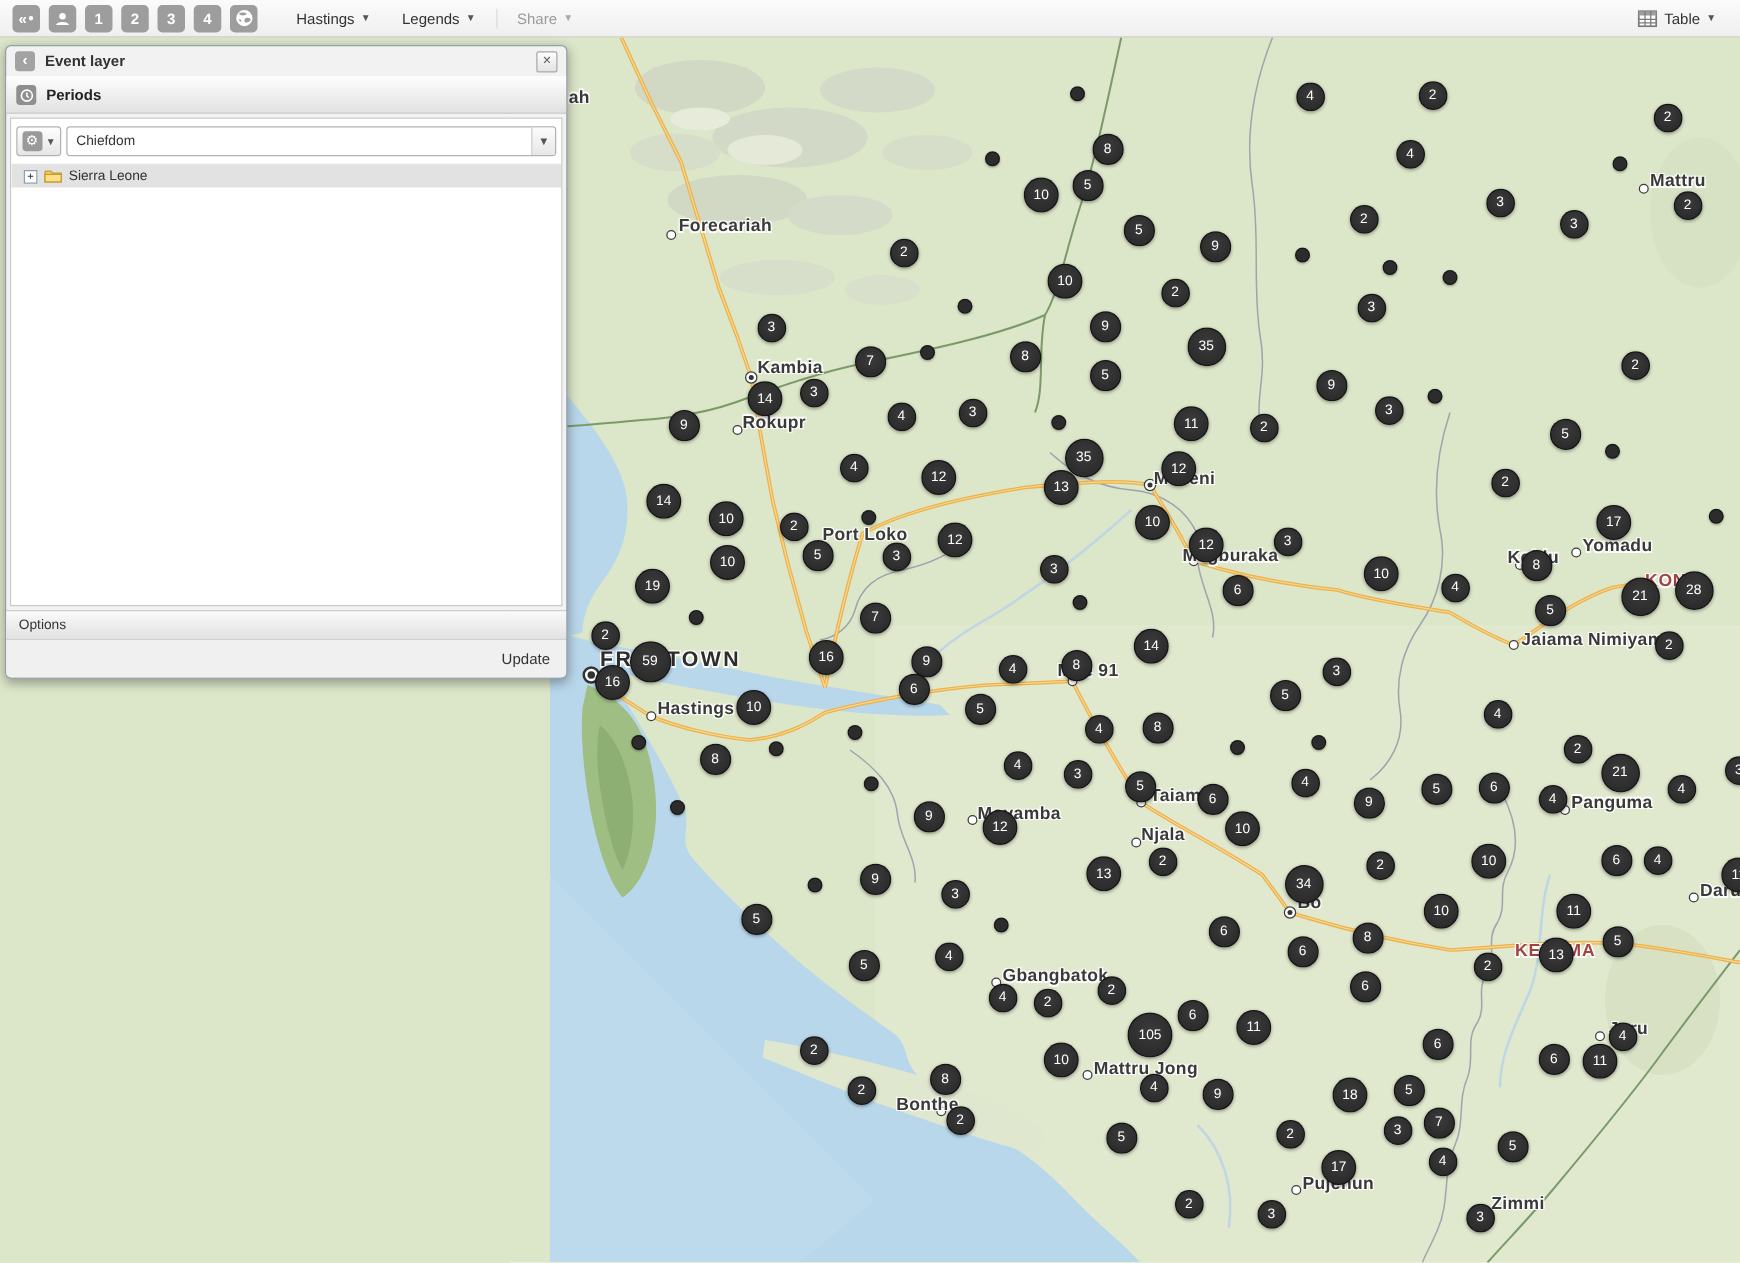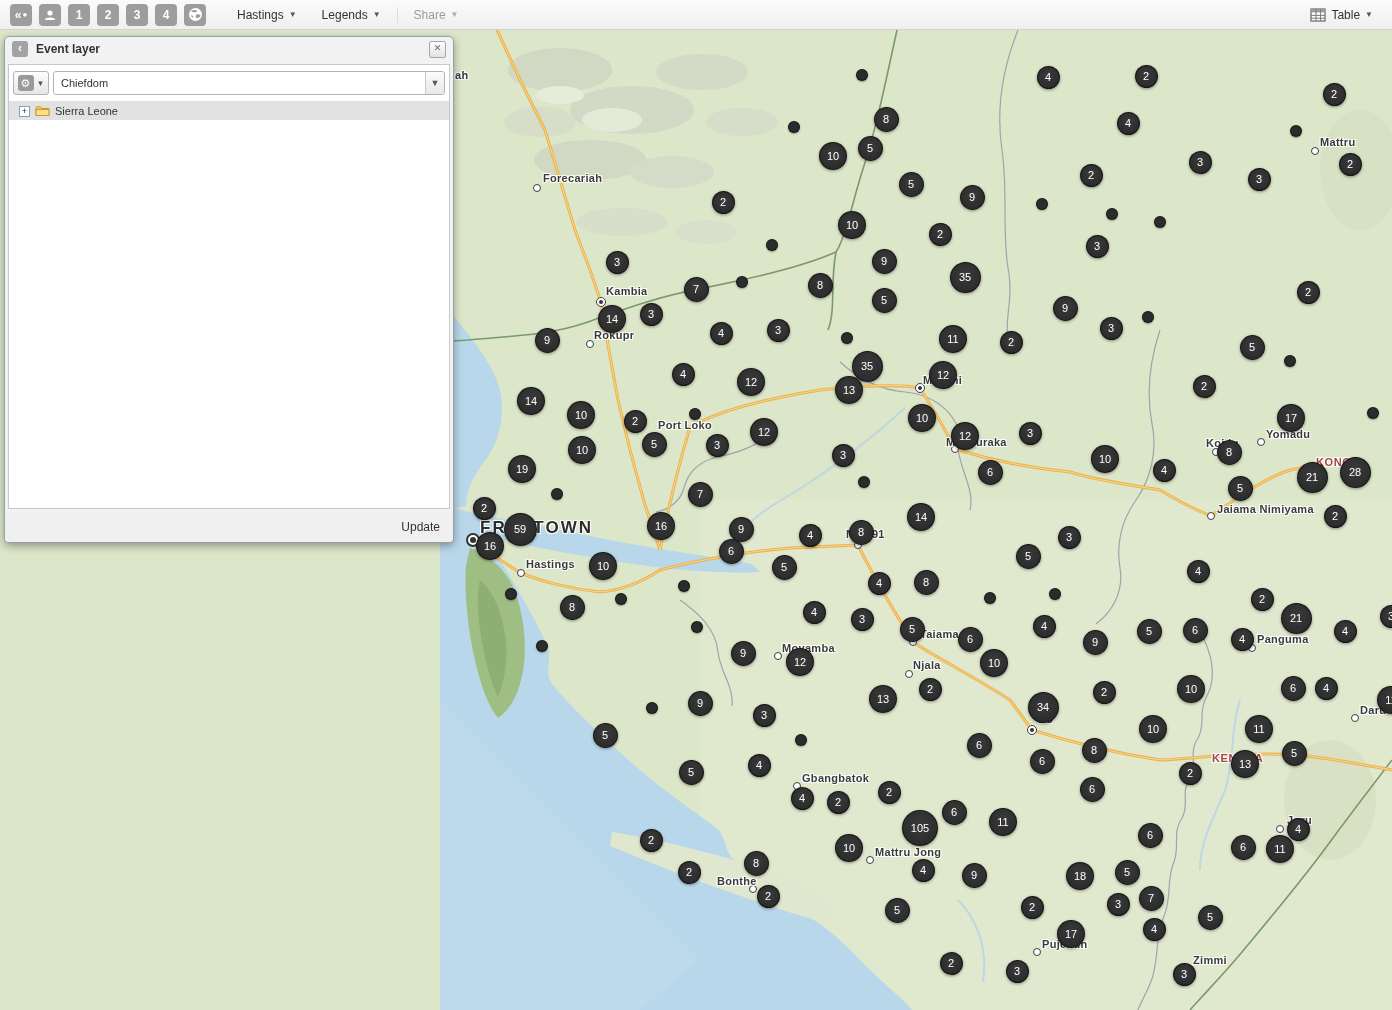--- a/index.html
+++ b/index.html
@@ -18,21 +18,21 @@
         border:1px solid rgba(0,0,0,.5);box-shadow:0 1px 2px rgba(0,0,0,.35);cursor:pointer;}
   .town{position:absolute;width:8px;height:8px;border-radius:50%;background:#fff;
         border:1.5px solid #3c3c3c;box-sizing:border-box;}
   .town.city{width:10px;height:10px;}
   .town.city::after{content:"";position:absolute;left:2px;top:2px;right:2px;bottom:2px;
         background:#333;border-radius:50%;}
   .capicon{position:absolute;width:14px;height:14px;border-radius:50%;background:#fff;
         border:2.5px solid #333;box-sizing:border-box;}
   .capicon::after{content:"";position:absolute;left:2px;top:2px;right:2px;bottom:2px;
         background:#333;border-radius:50%;}
-  .tlabel{position:absolute;font-size:11px;font-weight:bold;color:#3a3a3a;white-space:nowrap;
+  .tlabel{position:absolute;font-size:14px;font-weight:bold;color:#3a3a3a;white-space:nowrap;
         letter-spacing:.3px;
         text-shadow:-1px -1px 0 rgba(255,255,255,.9),1px -1px 0 rgba(255,255,255,.9),
                     -1px 1px 0 rgba(255,255,255,.9),1px 1px 0 rgba(255,255,255,.9);}
   .rlabel{color:#a04444;letter-spacing:.6px;}
   .capital-label{font-size:17px;letter-spacing:2px;color:#2d2d2d;}
 
   
   .topbar{position:absolute;left:0;top:0;width:100%;height:30px;box-sizing:border-box;
           background:linear-gradient(#fbfbfb,#efefef);border-bottom:1px solid #d2d2d2;
           display:flex;align-items:center;padding:0 10px;gap:7px;z-index:50;}
@@ -437,20 +437,29 @@
 </div>
 
 <div class="panel">
   <div class="ptitle">
     <div class="picon">‹</div>
     <div class="txt">Event layer</div>
     <div class="closebtn">✕</div>
   </div>
 
 
+  <div class="sect">
+    <span class="sicon">
+      <svg width="11" height="11" viewBox="0 0 11 11">
+          <circle cx="5.5" cy="5.5" r="4.4" fill="none" stroke="#fff" stroke-width="1.3"></circle>
+          <path d="M5.5,3 L5.5,5.8 L7.2,7" fill="none" stroke="#fff" stroke-width="1.2"></path>
+        </svg>
+    </span>
+    <span>Periods</span>
+  </div>
 
 
   <div class="orgbody">
     <div class="orgrow">
       <div class="gearbtn">
         <span class="gearico">⚙</span>
         <span class="caret-s">▼</span>
       </div>
       <div class="combo">
         <span class="val">Chiefdom</span>
@@ -462,16 +471,19 @@
         <span class="expander">+</span>
         <svg width="15" height="12" viewBox="0 0 15 12">
           <path d="M1,2.5 L1,10.5 L14,10.5 L14,3.5 L7,3.5 L5.6,1.8 L1.8,1.8 Z" fill="#f4cd58" stroke="#c89b2e" stroke-width="1"></path>
           <path d="M1,4.5 L14,4.5 L14,10.5 L1,10.5 Z" fill="#fbe08a" stroke="#c89b2e" stroke-width="1"></path>
         </svg>
         <span>Sierra Leone</span>
       </div>
     </div>
   </div>
 
+  <div class="optbar">
+    <span>Options</span>
+  </div>
   <div class="pfooter">
     <span class="upd">Update</span>
   </div>
 </div>
 
 </body></html>

